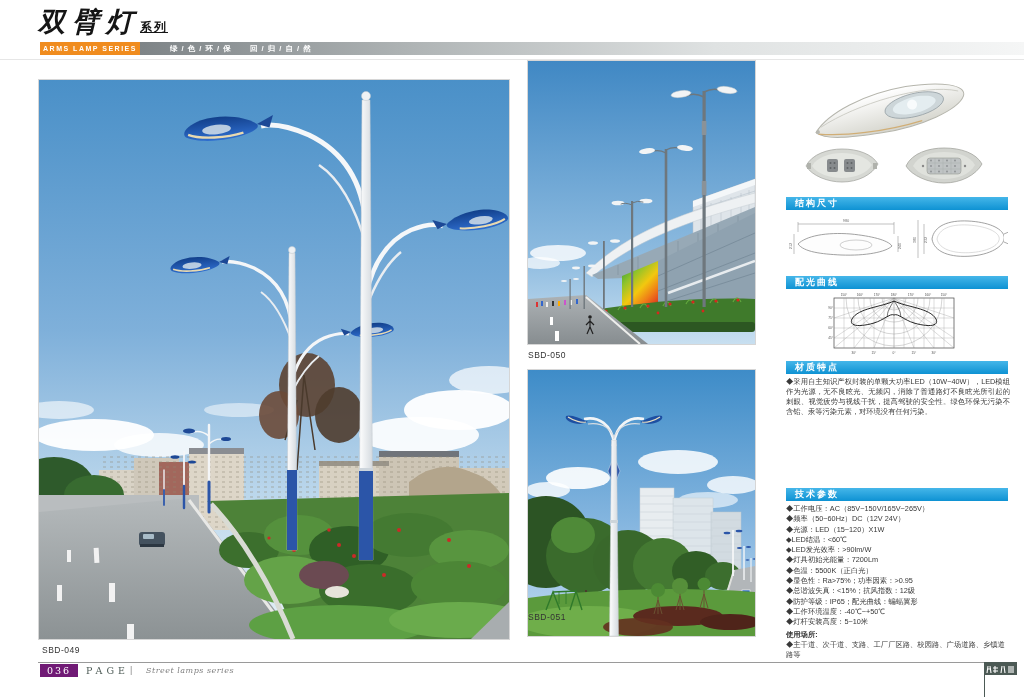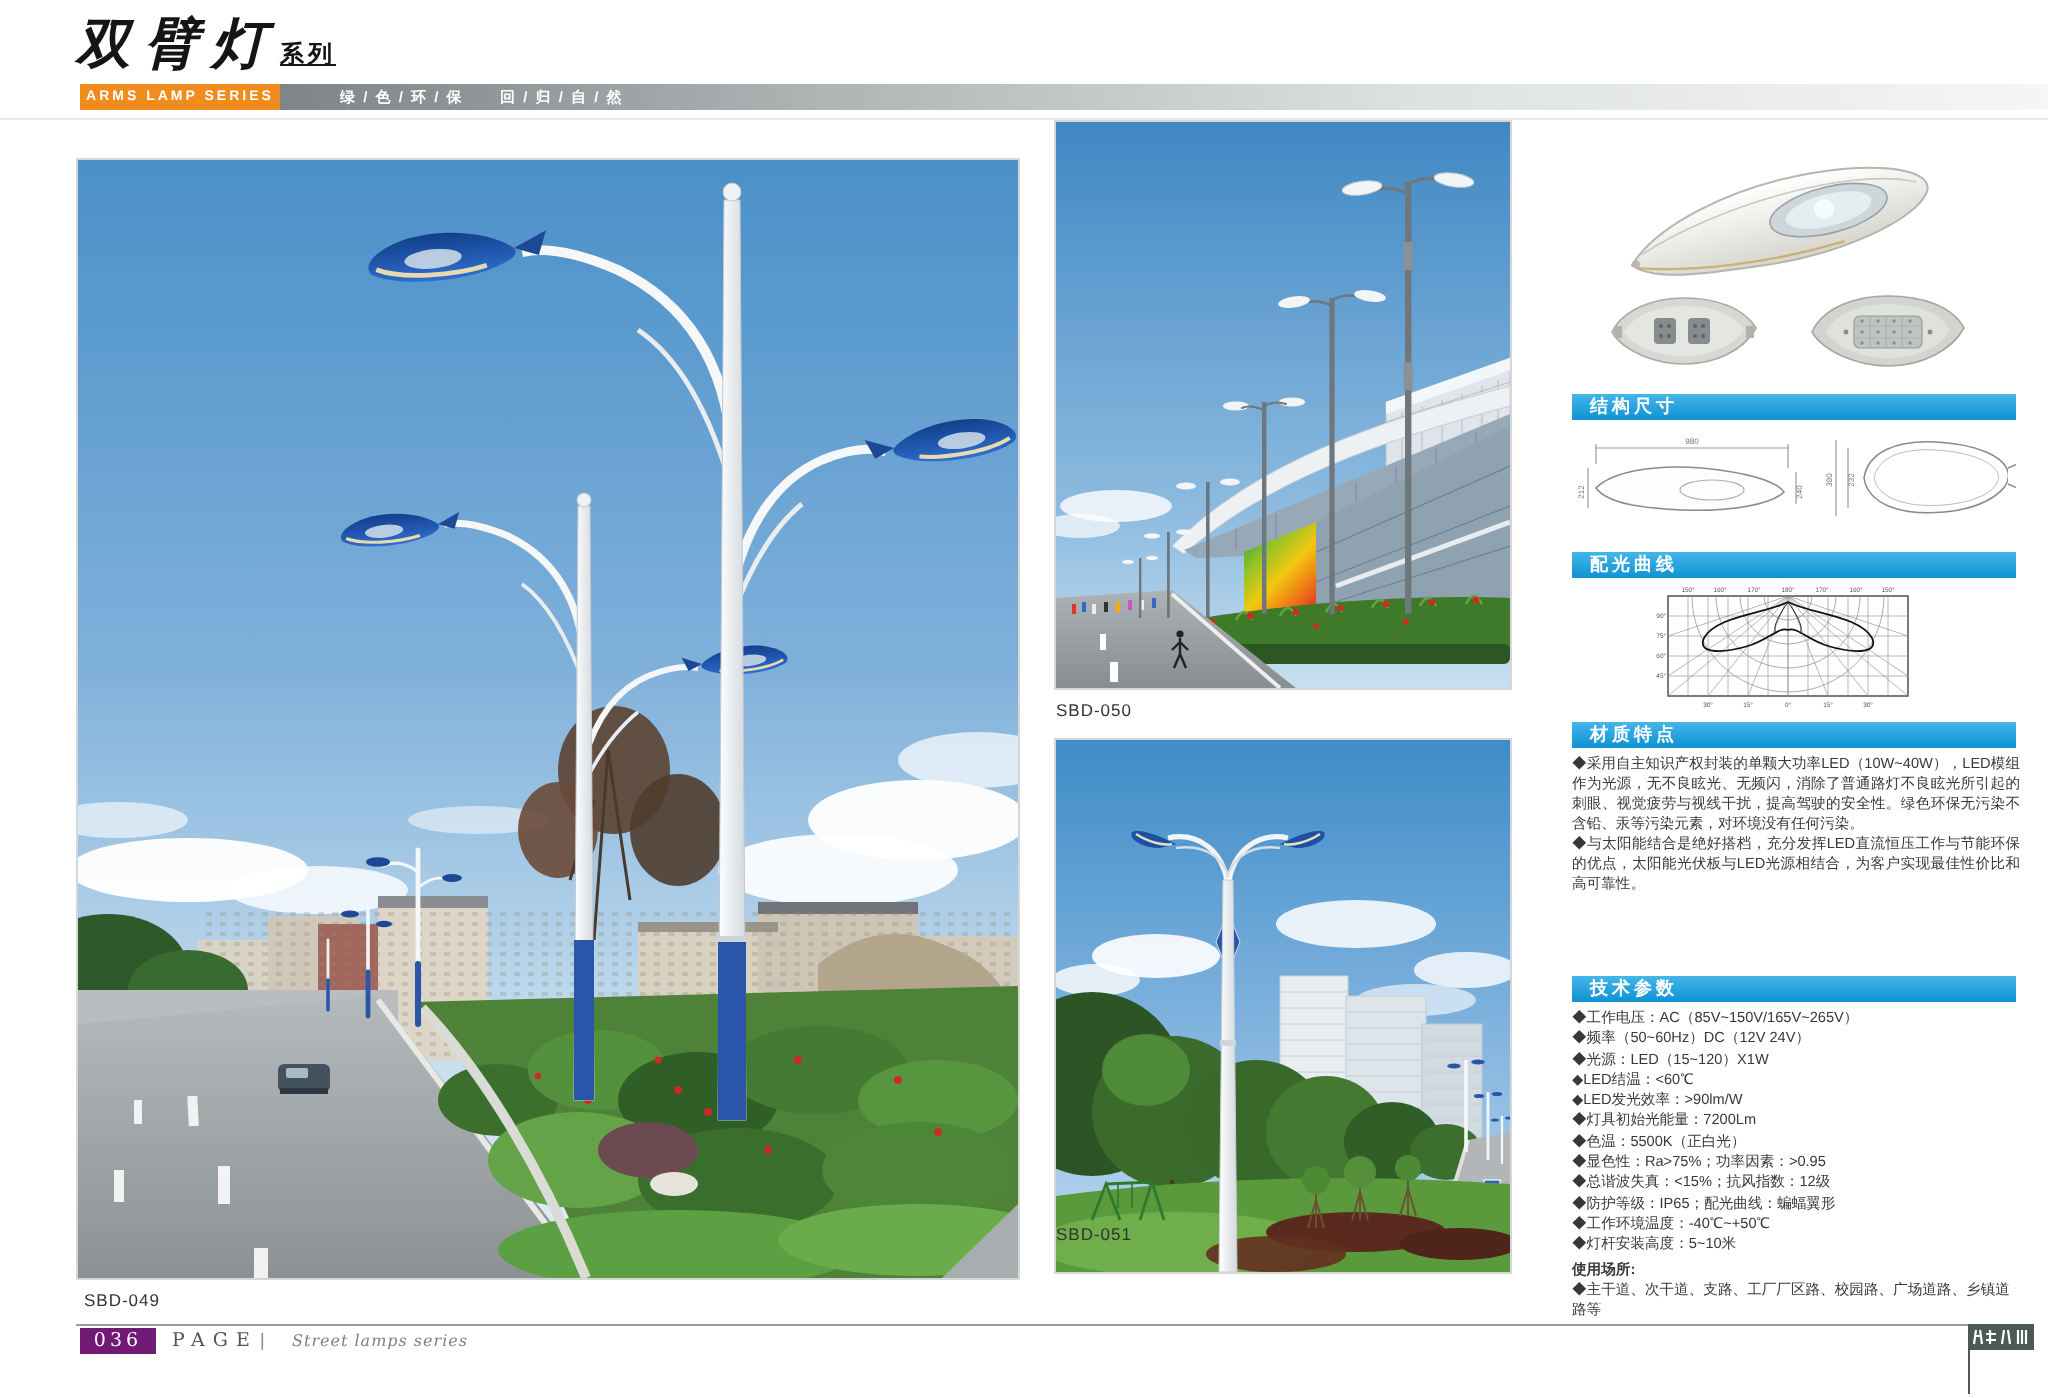--- a/index.html
+++ b/index.html
@@ -526,21 +526,20 @@
     <text x="5" y="38">60°</text>
         <text x="5" y="48">45°</text>
   </g>
 </svg>
 </div>
 
 <div class="abs secbar" style="top:361px;">材质特点</div>
 
 <div class="abs feats">
   <p>◆采用自主知识产权封装的单颗大功率LED（10W~40W），LED模组作为光源，无不良眩光、无频闪，消除了普通路灯不良眩光所引起的刺眼、视觉疲劳与视线干扰，提高驾驶的安全性。绿色环保无污染不含铅、汞等污染元素，对环境没有任何污染。</p>
-  <p>◆与太阳能结合是绝好搭档，充分发挥LED直流恒压工作与节能环保的优点，太阳能光伏板与LED光源相结合，为客户实现最佳性价比和高可靠性。</p>
 </div>
 
 <div class="abs secbar" style="top:488px;">技术参数</div>
 
 <div class="abs params">
   <div>◆工作电压：AC（85V~150V/165V~265V）</div>
   <div>◆频率（50~60Hz）DC（12V  24V）</div>
   <div>◆光源：LED（15~120）X1W</div>
   <div>◆LED结温：&lt;60℃</div>
   <div>◆LED发光效率：&gt;90lm/W</div>

